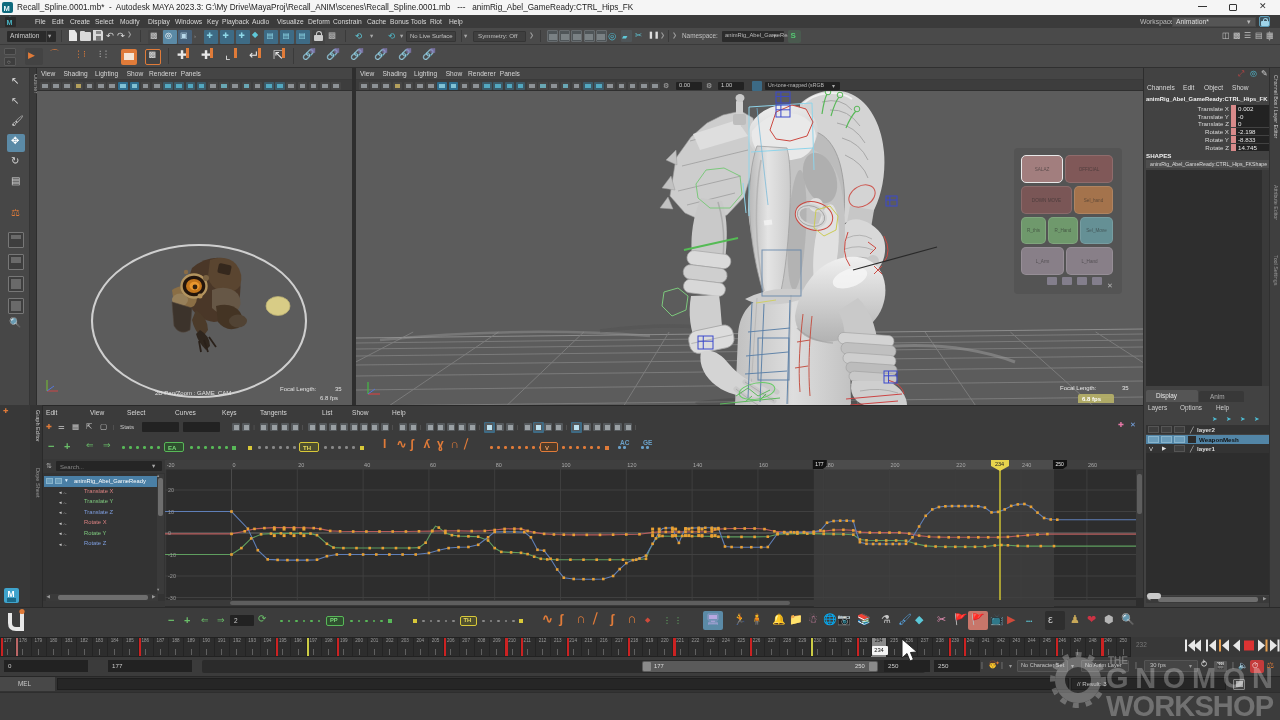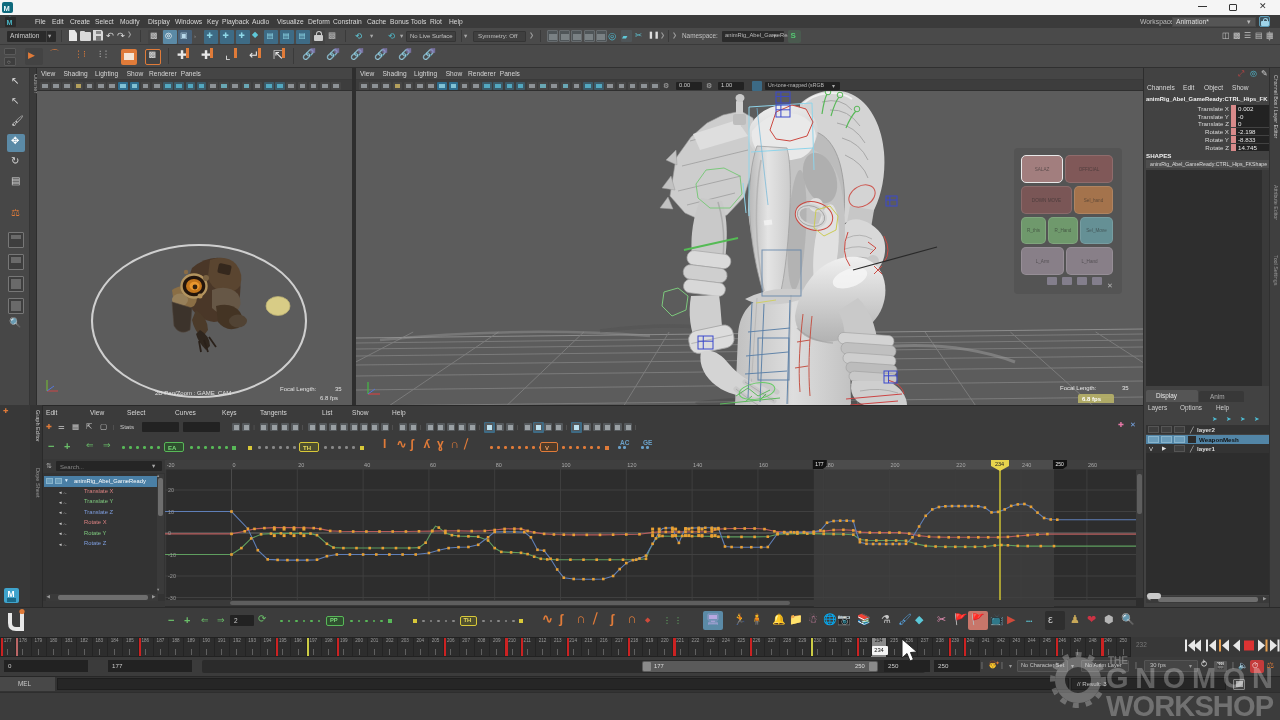--- a/index.html
+++ b/index.html
@@ -7,20 +7,21 @@
 .a {position:absolute;}
 .tx {position:absolute; white-space:nowrap; line-height:1;}
 svg {position:absolute; display:block;}
 </style></head>
 <body>
 <div class="a" style="left:0;top:0;width:1280px;height:720px;background:#3c3c3c;">
 
 <div class="a" style="left:0px;top:0px;width:1280px;height:15px;background:#f5f5f5;"></div>
 <div class="a" style="left:2px;top:2px;width:11px;height:11px;background:#0f6a7d;border-radius:2px;"></div>
 <div class="tx" style="left:3.5px;top:4.5px;font-size:7.5px;color:#e8f4f8;font-weight:bold;">M</div>
+<div class="tx" style="left:17px;top:3.5px;font-size:8.2px;color:#1c1c1c;font-weight:normal;">Recall_Spline.0001.mb* &nbsp;-&nbsp; Autodesk MAYA 2023.3: G:\My Drive\MayaProj\Recall_ANIM\scenes\Recall_Spline.0001.mb &nbsp;&nbsp;---&nbsp;&nbsp; animRig_Abel_GameReady:CTRL_Hips_FK</div>
 <div class="tx" style="left:1198px;top:6px;font-size:8px;color:#333;font-weight:normal;">
       <div style="width:9px;height:1.2px;background:#333;"></div>
     </div>
 <div class="a" style="left:1229px;top:3.5px;width:7.5px;height:7.5px;border:1.1px solid #333;border-radius:1px;"></div>
 <div class="tx" style="left:1259px;top:2.2px;font-size:9px;color:#333;font-weight:normal;">✕</div>
 <div class="a" style="left:0px;top:15px;width:1280px;height:13px;background:#3b3b3b;"></div>
 <div class="tx" style="left:5px;top:17px;font-size:10px;color:#49b6c6;font-weight:normal;">ⓢ</div>
 <div class="a" style="left:5px;top:16.5px;width:11px;height:10px;background:#2a2a2a;border-radius:1px;"></div>
 <div class="tx" style="left:6.5px;top:18.5px;font-size:7px;color:#49b6c6;font-weight:bold;">M</div>
 <div class="tx" style="left:35px;top:18.5px;font-size:6.7px;color:#dadada;font-weight:normal;">File</div>

